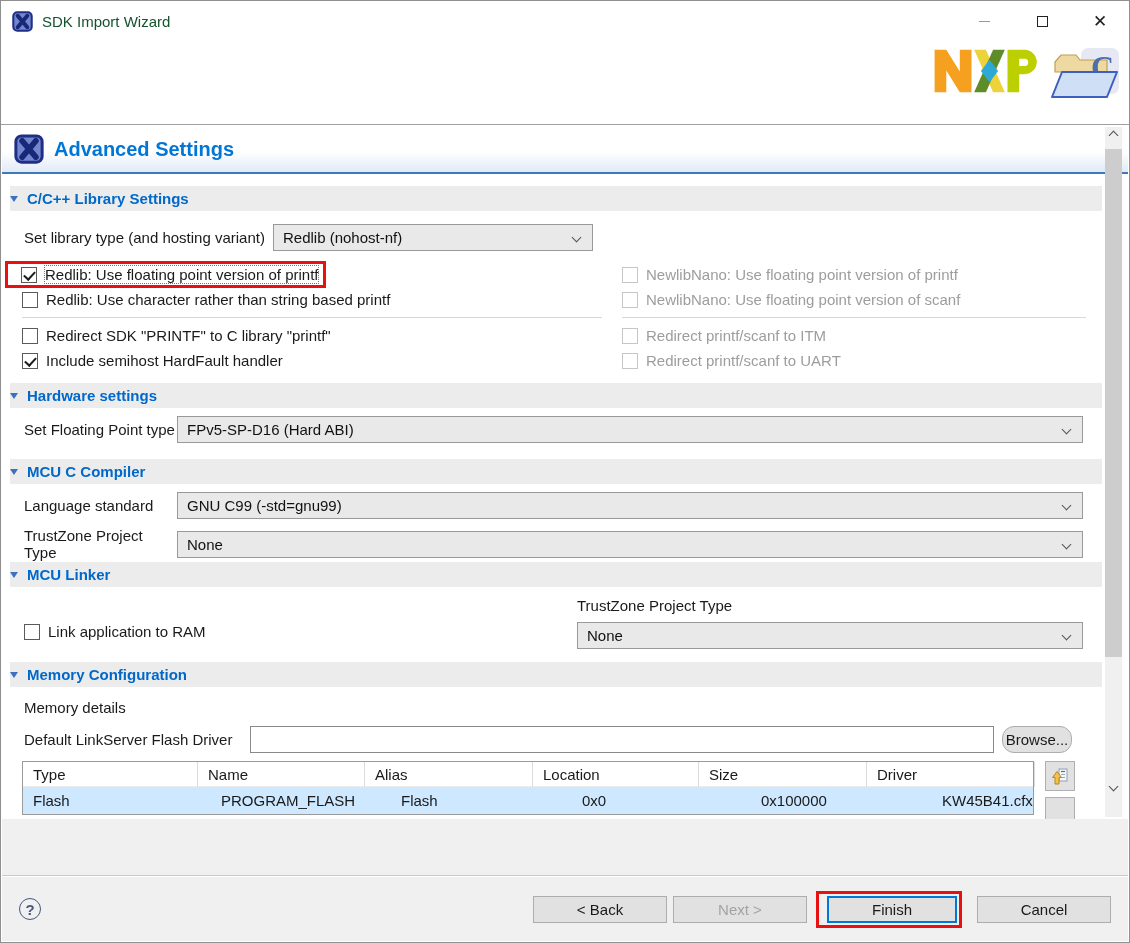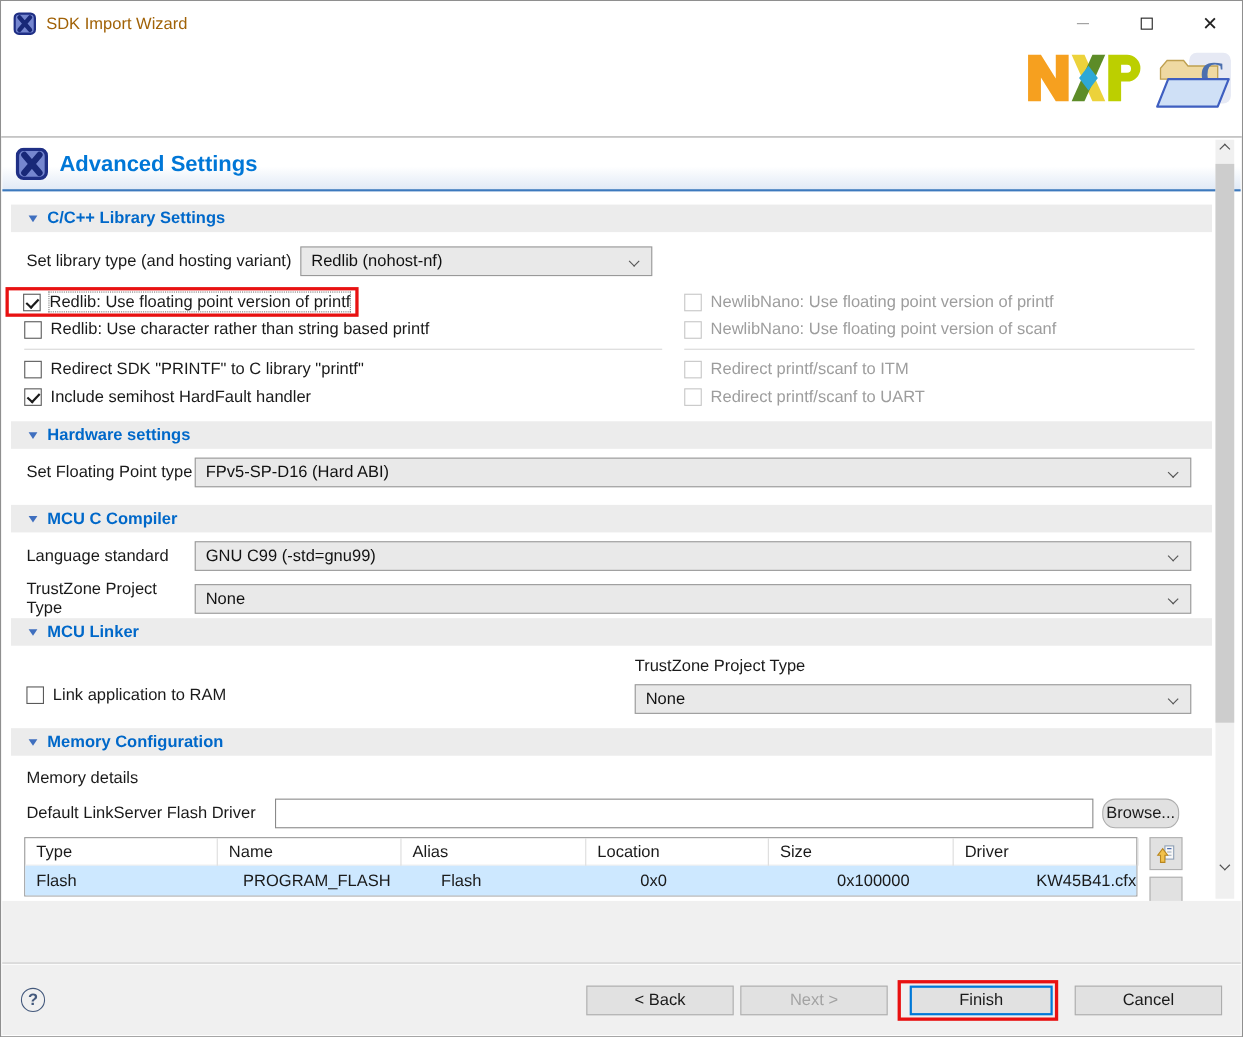--- a/index.html
+++ b/index.html
@@ -5,39 +5,39 @@
   * { margin:0; padding:0; box-sizing:border-box; }
   html,body { background:#ffffff; }
   body { font-family:"Liberation Sans", sans-serif; }
   .window{
     position:relative; width:1130px; height:943px; background:#fff;
     border:1px solid #8f8f8f; overflow:hidden; font-size:15px; color:#1a1a1a;
   }
   
   .titlebar{ height:40px; display:flex; align-items:center; padding-left:11px; background:#fff; }
   .appicon{ width:21px; height:21px; flex:none; }
-  .titlebar .title{ margin-left:9px; font-size:15px; color:#a16207; }
+  .titlebar .title{ margin-left:9px; font-size:15px; color:#14532d; }
   .wincontrols{ position:absolute; top:0; right:0; height:40px; display:flex; }
   .winbtn{ width:58px; height:40px; display:flex; align-items:center; justify-content:center; color:#333; }
   .glyph-min{ width:11px; height:1px; background:#9a9a9a; }
   .glyph-max{ width:11px; height:11px; border:1.5px solid #222; }
   .glyph-close{ font-size:17px; color:#222; line-height:1; }
   
   .logozone{ height:84px; border-bottom:1px solid #a0a0a0; position:relative; background:#fff; }
   .nxplogo{ position:absolute; top:5px; right:90px; }
   .foldericon{ position:absolute; top:5px; right:8px; }
   
   .content{ position:absolute; top:125px; left:1px; right:1px; height:693px; background:#fff; overflow:hidden; }
   .banner{ height:48px; border-bottom:2px solid #3c79bd; background:linear-gradient(#ffffff 55%, #e1eaf6);
            display:flex; align-items:center; gap:10px; padding-left:12px; }
   .banner .bicon{ width:30px; height:30px; }
   .banner .btitle{ font-size:20px; font-weight:bold; color:#0077d7; }
   .scrollwrap{ position:absolute; top:50px; left:0; right:26px; bottom:0; overflow:hidden; }
   .secbar{ margin:10px 0 0 8px; height:25px; background:#ececec; display:flex; align-items:center;
-           gap:9px; padding-left:16px; color:#0068c9; font-weight:bold; font-size:15px; }
+           gap:9px; padding-left:0; color:#0068c9; font-weight:bold; font-size:15px; }
   .tri{ width:0; height:0; border-left:4.5px solid transparent; border-right:4.5px solid transparent;
         border-top:6px solid #3f6fbf; }
   
   .combo{ height:27px; background:#e9e9e9; border:1px solid #999; display:flex; align-items:center;
           padding:0 28px 0 9px; position:relative; font-size:15px; color:#111; }
   .chev{ position:absolute; right:12px; top:9px; width:7px; height:7px;
          border-right:1.6px solid #555; border-bottom:1.6px solid #555; transform:rotate(45deg); }
   .chev.up{ transform:rotate(-135deg); top:12px; }
   .txtinput{ flex:1; height:27px; border:1px solid #8a8a8a; background:#fff; padding:0 8px; font:inherit; }
   .btn{ height:27px; background:#e1e1e1; border:1px solid #adadad; display:flex; align-items:center;

